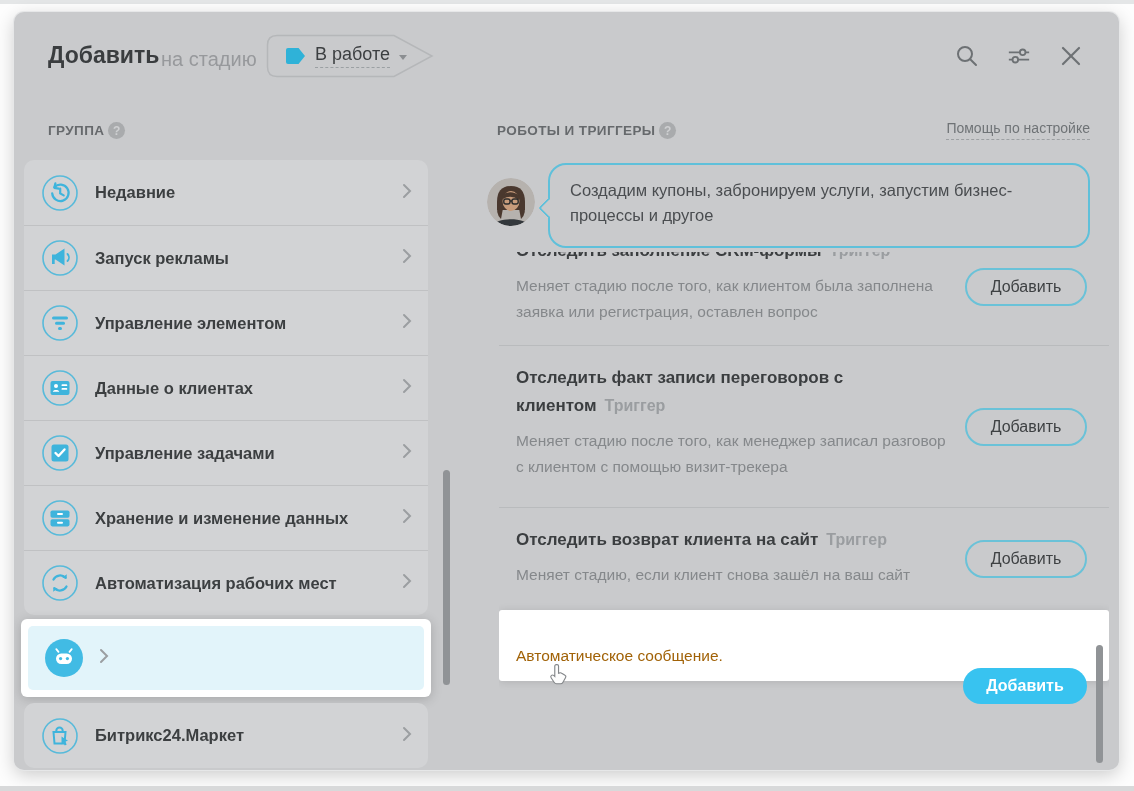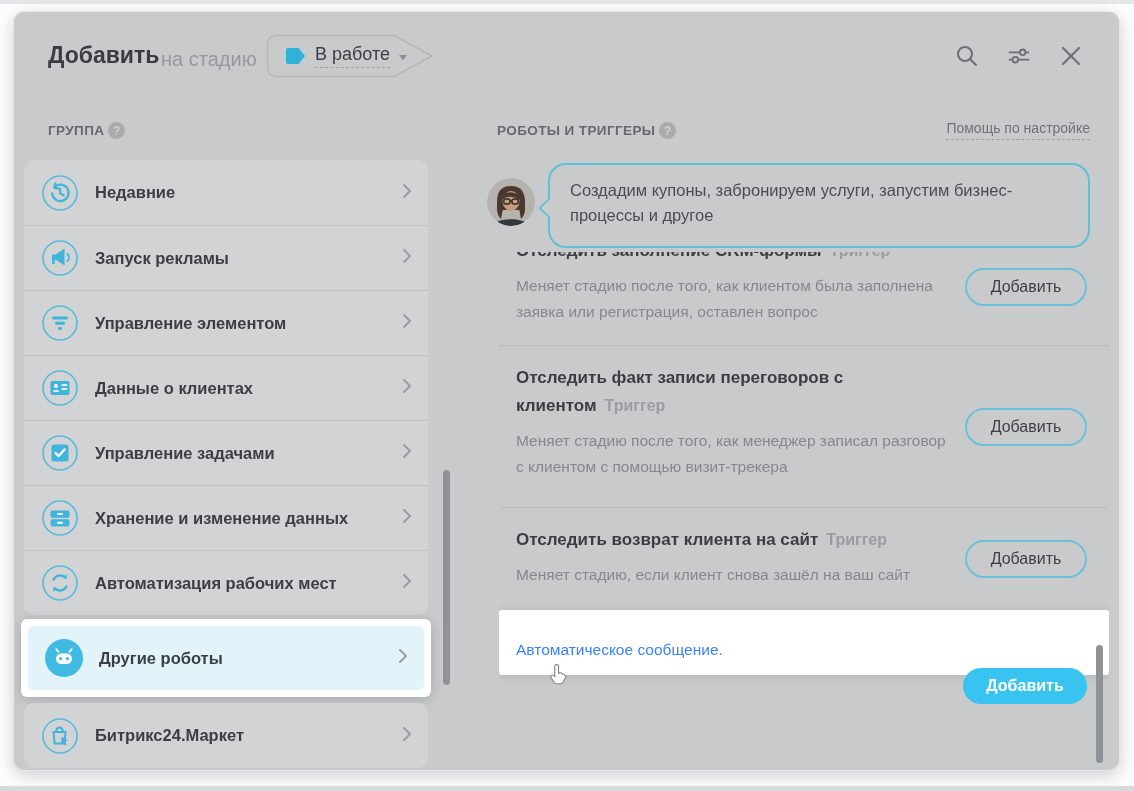--- a/index.html
+++ b/index.html
@@ -76,21 +76,21 @@
   .item-3 { padding-bottom:22px; }
   .btn-outline { position:absolute; right:22px; width:122px; padding:8px 0; text-align:center;
                  font-family:inherit; font-size:16px; color:#3e4143; background:transparent;
                  border:2px solid #6ac2d8; border-radius:19px; cursor:pointer; }
   .item-1 .btn-outline { top:18px; }
   .item-2 .btn-outline, .item-3 .btn-outline { top:50%; transform:translateY(-50%); }
 
   .wazzup { background:#ffffff; border-radius:3px; padding:20px 160px 12px 17px; position:relative;
             box-shadow:0 1px 8px rgba(0,0,0,.12); }
   .wazzup .r-title { max-width:440px; color:#2f3133; }
-  .wazzup .r-desc { color:#3b82f6; margin-top:7px; }
+  .wazzup .r-desc { color:#a16207; margin-top:13px; }
   .btn-filled { position:absolute; right:22px; top:58px; width:124px; padding:9px 0; text-align:center;
                 font-family:inherit; font-size:16px; font-weight:600; color:#ffffff; background:#38c3f0;
                 border:none; border-radius:20px; cursor:pointer; }
   .hand-cursor { position:absolute; left:50px; top:52px; pointer-events:none; }
 
   
   .thumb { position:absolute; width:7px; border-radius:4px; background:#909396; cursor:pointer; }
   .thumb-left { left:429px; top:458px; height:215px; }
   .thumb-right { left:1082px; top:633px; height:118px; }
 </style>
@@ -257,21 +257,20 @@
         <div class="side-item">
           <span class="icon-circle">
             <svg width="38" height="38" viewBox="0 0 38 38">
                 <circle cx="19" cy="19" r="19" fill="#41bbe4"></circle>
                 <rect x="11" y="14.5" width="16" height="10.5" rx="5.2" fill="#fff"></rect>
                 <circle cx="15.6" cy="19.6" r="1.6" fill="#41bbe4"></circle>
                 <circle cx="22.4" cy="19.6" r="1.6" fill="#41bbe4"></circle>
                 <path d="M13.5 12.8 l-2.2-2.6 M24.5 12.8 l2.2-2.6" stroke="#fff" stroke-width="1.8" stroke-linecap="round"></path>
               </svg>
           </span>
-          <span class="side-label">Другие роботы</span>
           <span class="chev"><svg width="10" height="16" viewBox="0 0 10 16">
                 <path d="M2 2 l6 6 -6 6" fill="none" stroke="#9b9ea1" stroke-width="2" stroke-linecap="round"></path>
               </svg></span>
         </div>
       </div>
 
       <div class="market-card">
         <div class="side-item">
           <span class="icon-circle">
             <svg width="38" height="38" viewBox="0 0 38 38">

